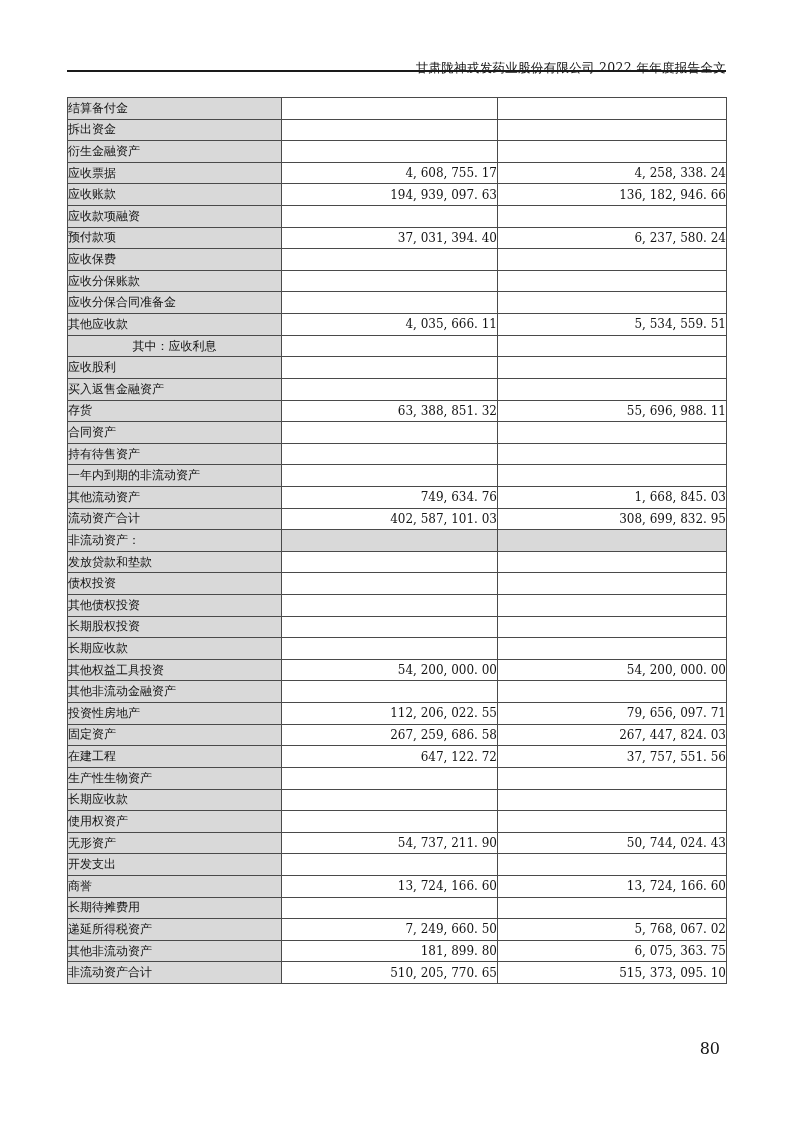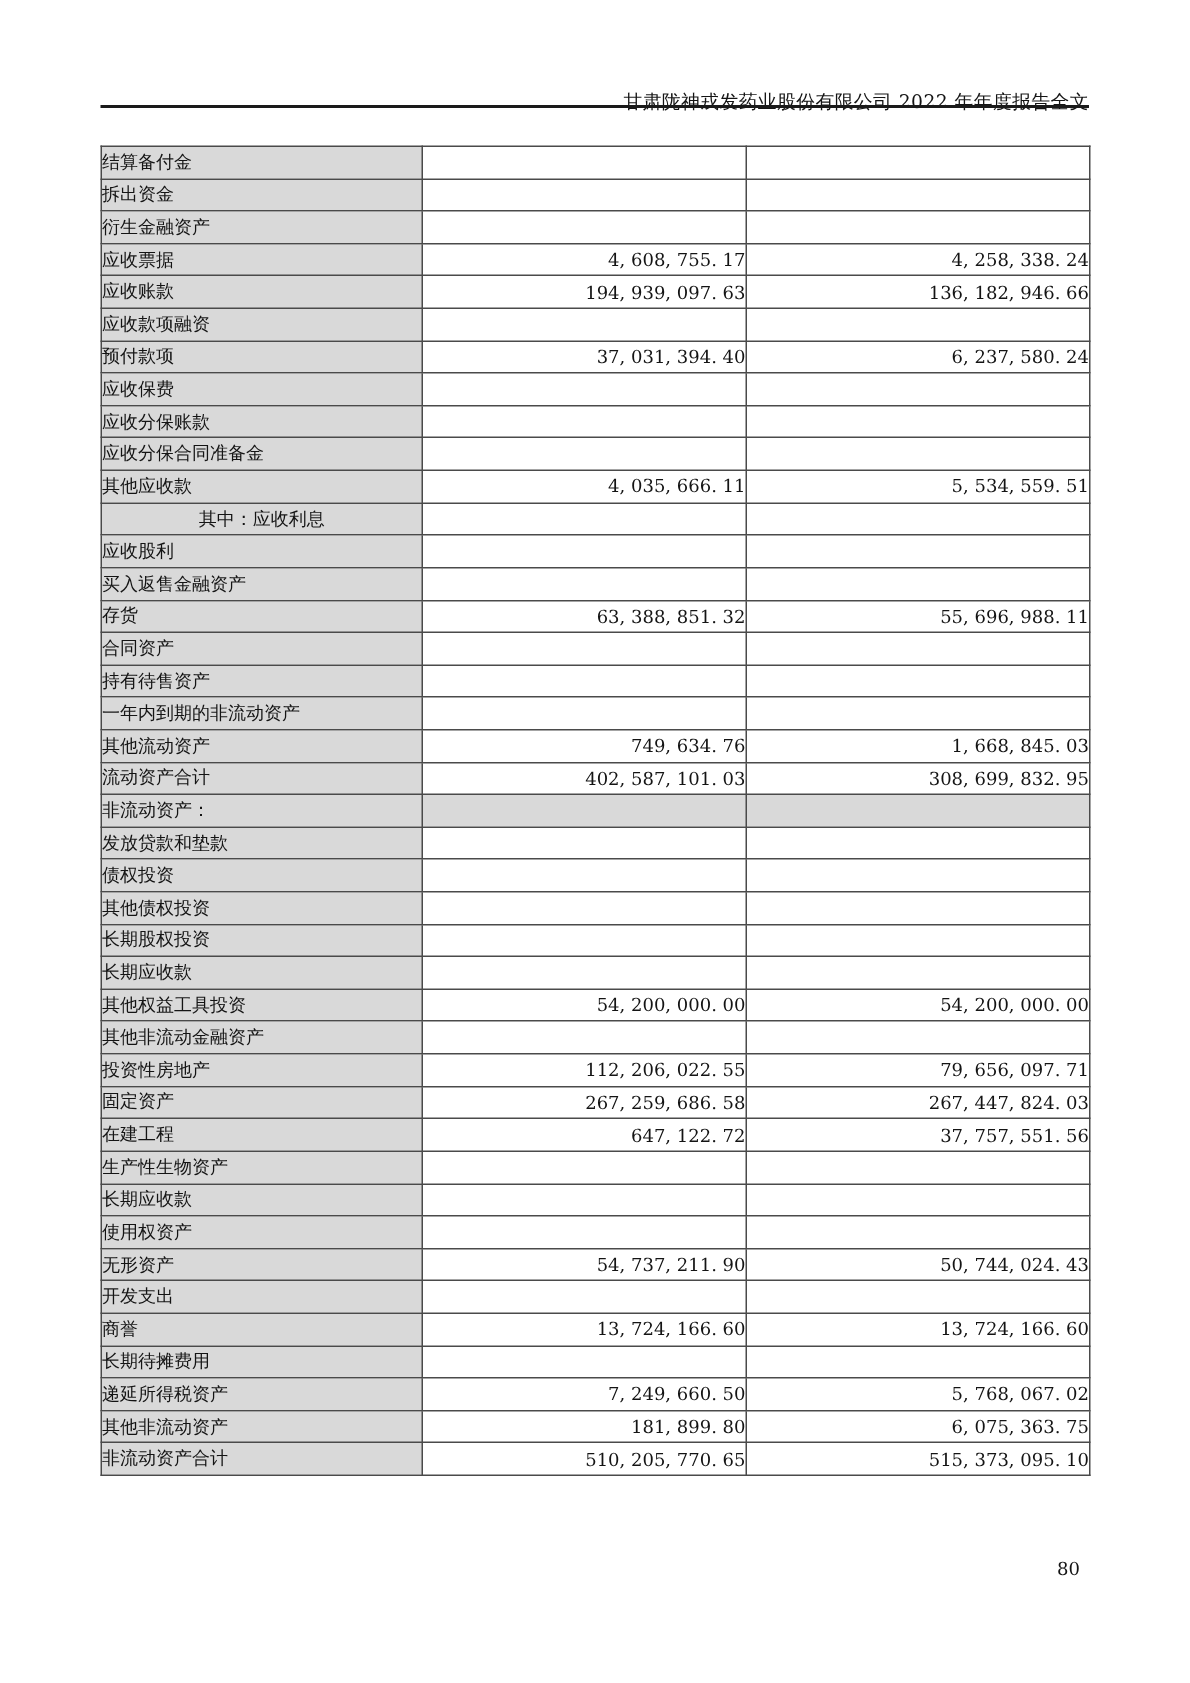--- a/index.html
+++ b/index.html
@@ -61,21 +61,21 @@
   .indent-0 { padding-left: 5px; }
   .indent-1 { padding-left: 17px; }
   .indent-2 { padding-left: 33px; text-align: center; }
   .indent-3 { padding-left: 68px; }
   .page-number {
     position: absolute;
     top: 1039px;
     left: 67px;
     width: 653px;
     text-align: right;
-    font-size: 12px;
+    font-size: 16px;
   }
 </style>
 </head>
 <body>
 
 <div class="page">
 
   <div class="header-title">甘肃陇神戎发药业股份有限公司 2022 年年度报告全文</div>
 
   <div class="header-rule"></div>

